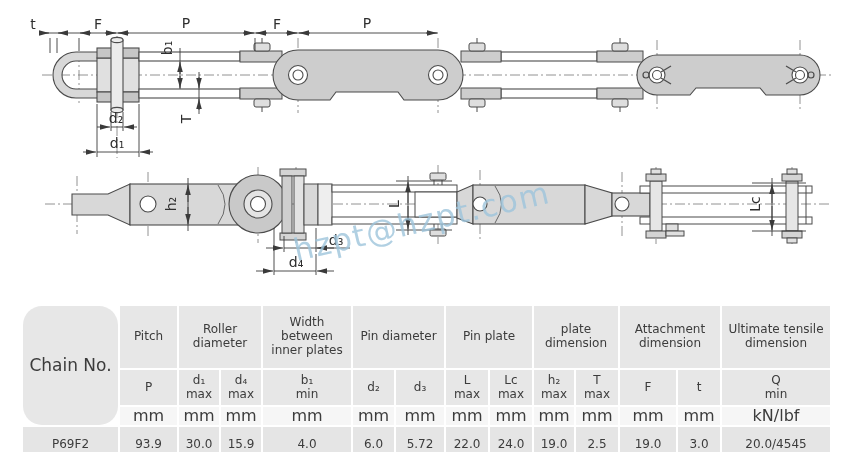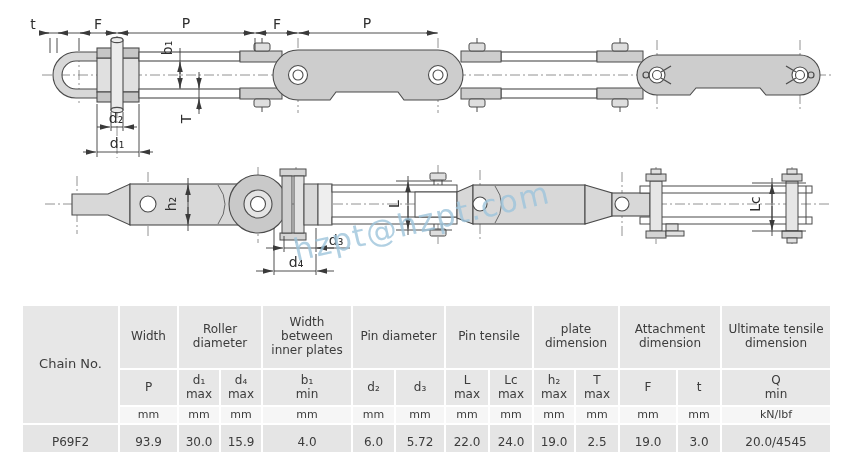--- a/index.html
+++ b/index.html
@@ -5,23 +5,23 @@
   html,body{margin:0;padding:0;background:#ffffff;}
   .stage{position:relative;width:851px;height:452px;background:#fff;overflow:hidden;
          font-family:"DejaVu Sans","Liberation Sans",sans-serif;color:#333;}
   .drawing{position:absolute;left:0;top:0;}
   
   .spec-table{position:absolute;left:21px;top:304px;border-collapse:separate;border-spacing:2px;
               table-layout:fixed;}
   .spec-table td{background:#e7e7e7;text-align:center;vertical-align:middle;
                  font-size:12px;line-height:1.15;color:#3c3c3c;padding:1px 1px;overflow:hidden;}
   .spec-table td.sym{white-space:pre-line;}
-  .spec-table tr.units td{background:#f6f6f6;font-size:11px;height:16px;padding:0;text-align:center;}
+  .spec-table tr.units td{background:#f6f6f6;font-size:16px;height:16px;padding:0;text-align:center;}
   .spec-table tr.data td{background:#e5e5e5;font-size:12px;height:36px;padding:0;}
-  .spec-table td.corner{font-size:13px;}
+  .spec-table td.corner{font-size:17px;border-radius:19px;}
   .r-group td{height:60px;}
   .r-sym td{height:33px;}
 </style>
 </head>
 <body>
 
 <div class="stage">
 
 <svg class="drawing" width="851" height="300" viewBox="0 0 851 300">
   <defs>
@@ -296,25 +296,25 @@
     <col style="width:42px">
         <col style="width:40px">
         <col style="width:42px">
         <col style="width:56px">
     <col style="width:42px">
         <col style="width:108px">
   </colgroup>
   <tbody>
         <tr class="r-group">
     <td class="corner" rowspan="3">Chain No.</td>
-    <td>Width</td>
+    <td>Pitch</td>
     <td colspan="2">Roller diameter</td>
     <td>Width between inner plates</td>
     <td colspan="2">Pin diameter</td>
-    <td colspan="2">Pin tensile</td>
+    <td colspan="2">Pin plate</td>
     <td colspan="2">plate dimension</td>
     <td colspan="2">Attachment dimension</td>
     <td>Ultimate tensile dimension</td>
   </tr>
   <tr class="r-sym">
     <td class="sym">P</td>
     <td class="sym">d₁
 max</td>
     <td class="sym">d₄
 max</td>

